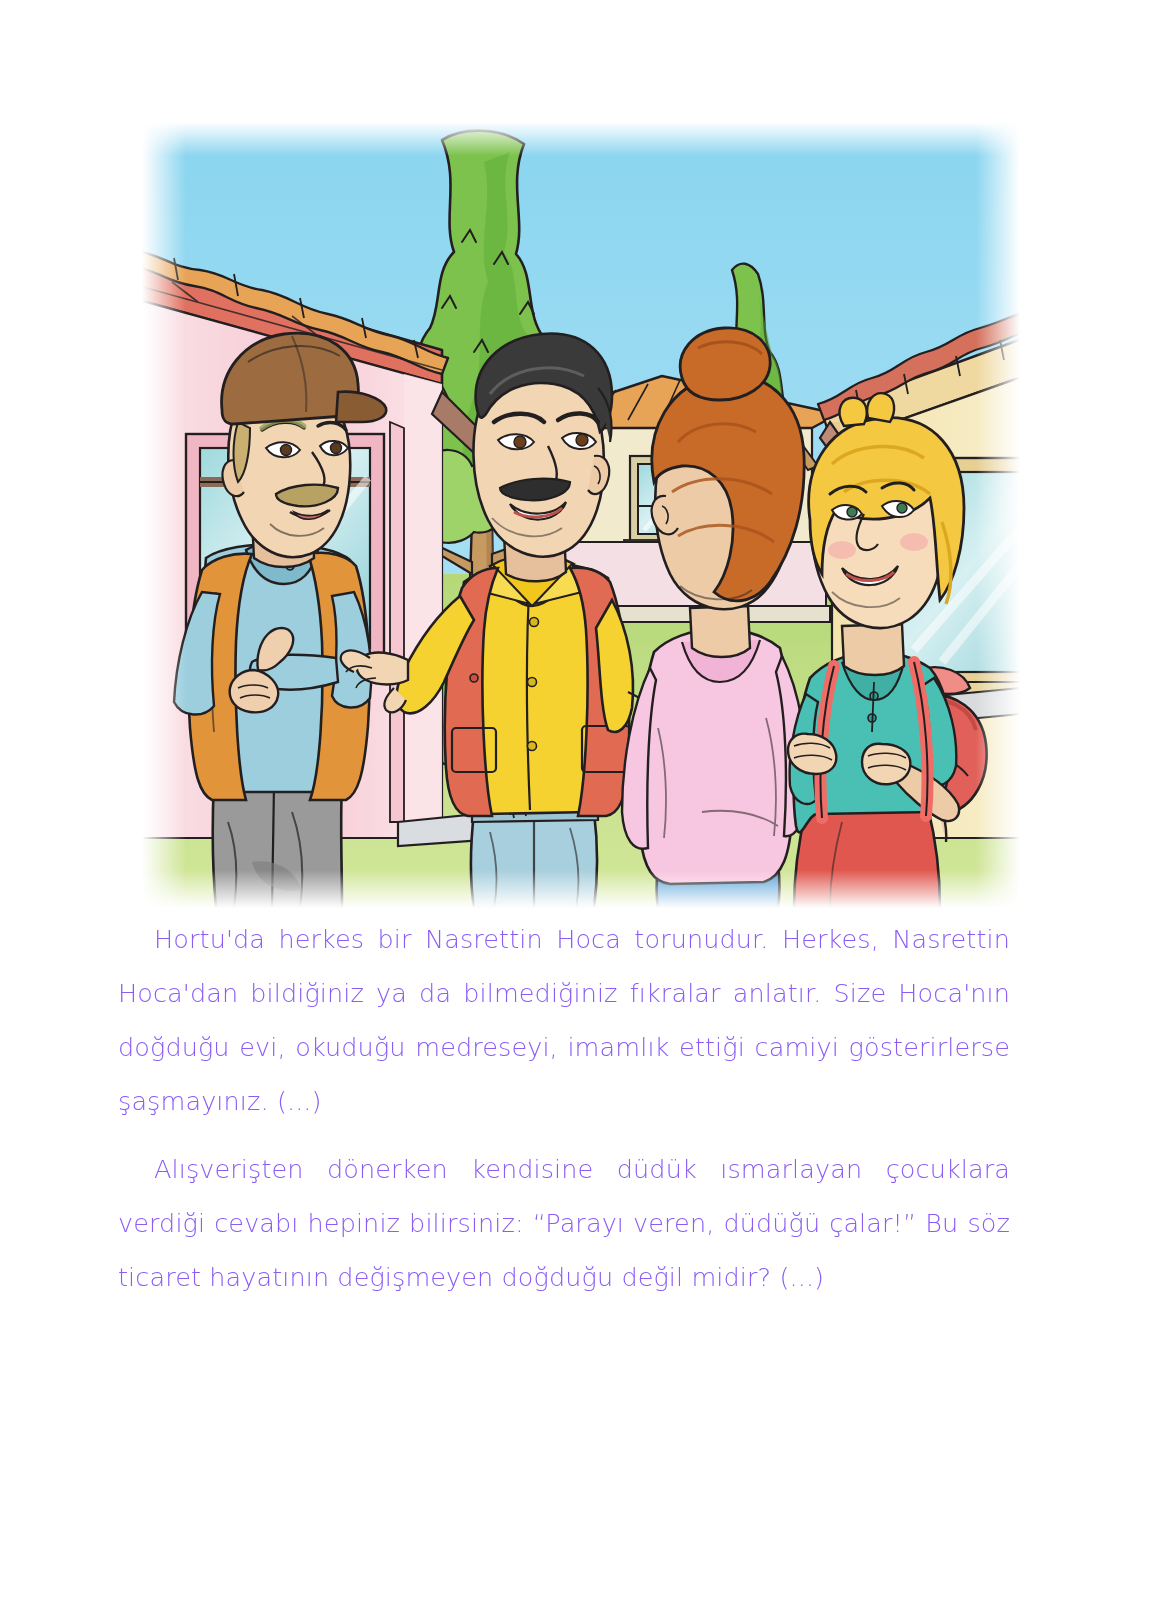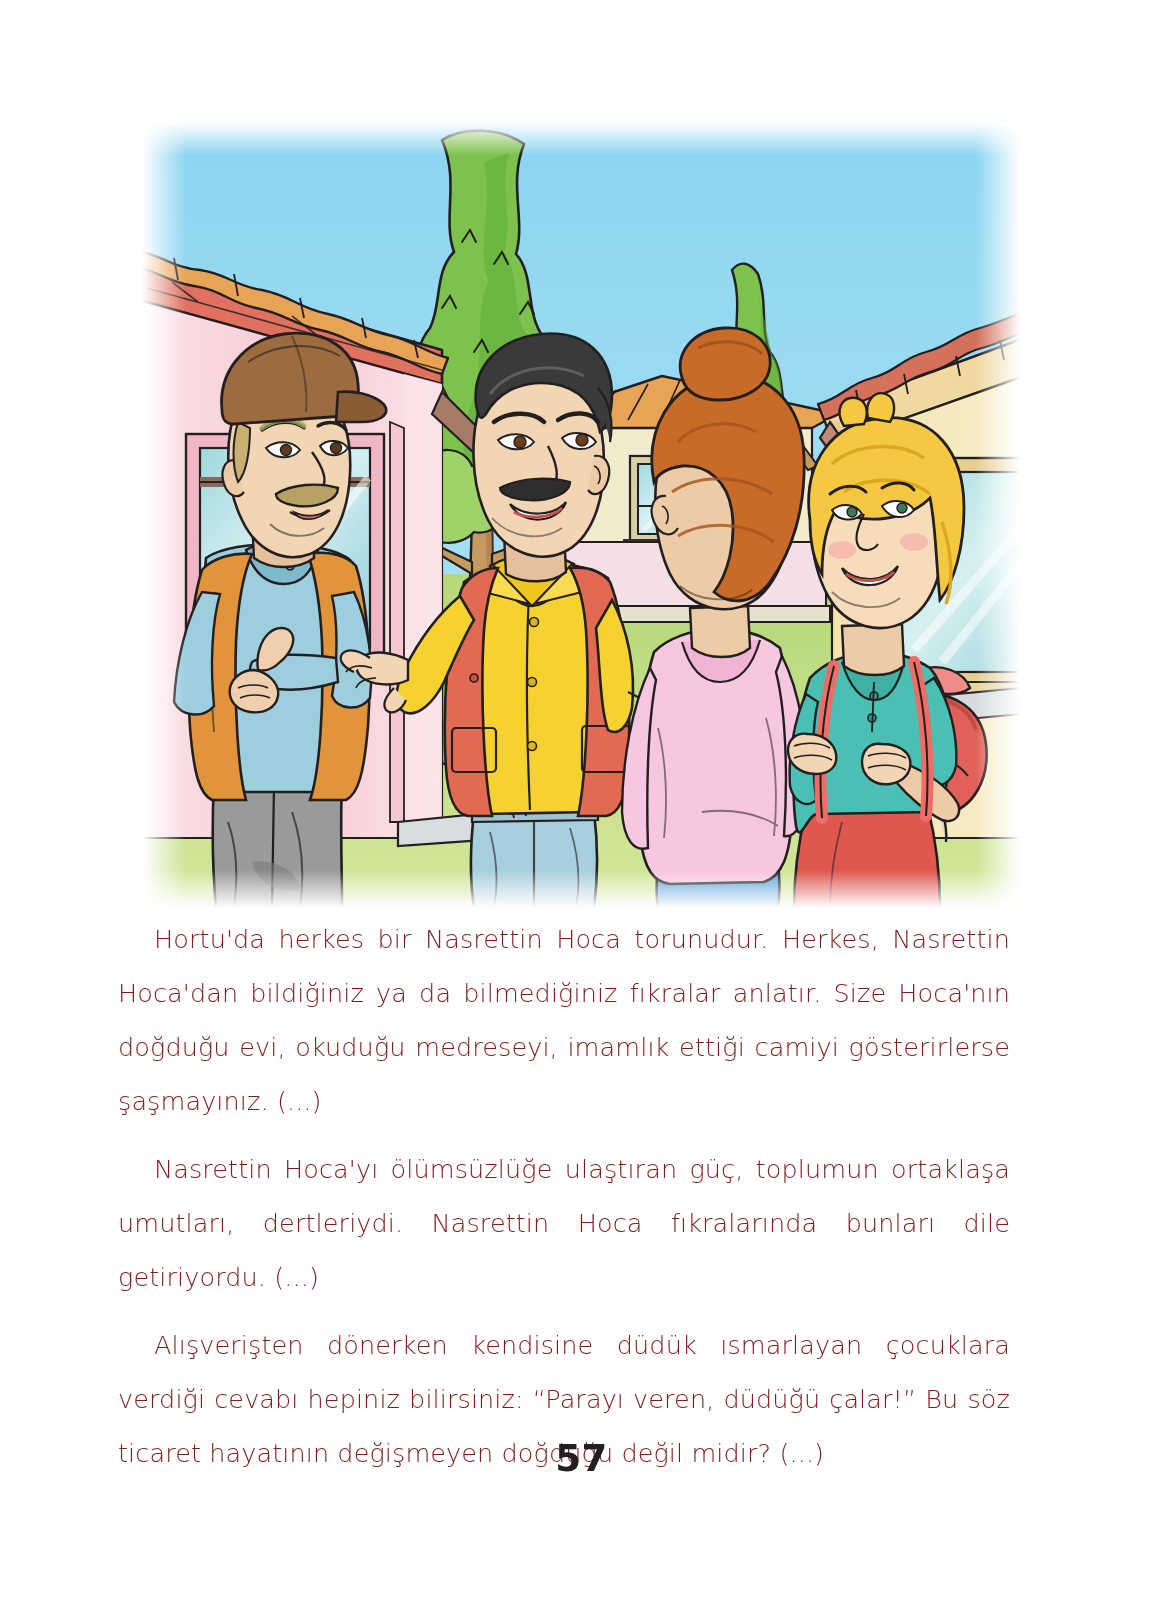--- a/index.html
+++ b/index.html
@@ -40,21 +40,21 @@
     left: 118px;
     top: 912px;
     width: 892px;
   }
   .para {
     margin: 0 0 14px 0;
     font-family: "DejaVu Sans", "Liberation Sans", sans-serif;
     font-size: 25.5px;
     font-weight: 300;
     line-height: 54px;
-    color: #7f1d1d;
+    color: #8b5cf6;
     text-align: justify;
     text-justify: inter-word;
     letter-spacing: 0.1px;
     -webkit-font-smoothing: antialiased;
   }
   .para.indent {
     text-indent: 36px;
   }
   
 
@@ -590,19 +590,17 @@
         <rect x="0" y="0" width="44" height="786" fill="url(#fadeL)"></rect>
         <rect x="834" y="0" width="44" height="786" fill="url(#fadeR)"></rect>
         <rect x="0" y="0" width="878" height="34" fill="url(#fadeT)"></rect>
         <rect x="0" y="748" width="878" height="38" fill="url(#fadeB)"></rect>
       </g>
     </svg>
   </div>
 
   <div class="article">
     <p class="para indent">Hortu'da herkes bir Nasrettin Hoca torunudur. Herkes, Nasrettin Hoca'dan bildiğiniz ya da bilmediğiniz fıkralar anlatır. Size Hoca'nın doğduğu evi, okuduğu medreseyi, imamlık ettiği camiyi gösterirlerse şaşmayınız. (...)</p>
-    <p class="para indent">Nasrettin Hoca'yı ölümsüzlüğe ulaştıran güç, toplumun ortaklaşa umutları, dertleriydi. Nasrettin Hoca fıkralarında bunları dile getiriyordu. (...)</p>
     <p class="para indent">Alışverişten dönerken kendisine düdük ısmarlayan çocuklara verdiği cevabı hepiniz bilirsiniz: “Parayı veren, düdüğü çalar!” Bu söz ticaret hayatının değişmeyen doğduğu değil midir? (...)</p>
   </div>
 
-  <div class="page-number">57</div>
 
 </div>
 
 </body></html>

